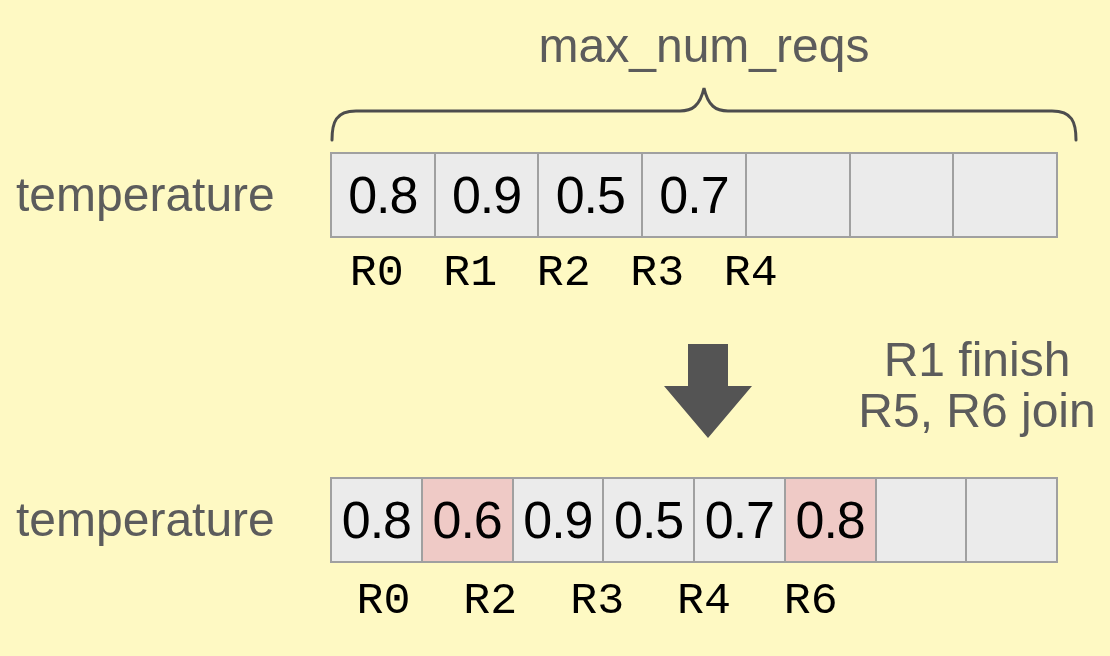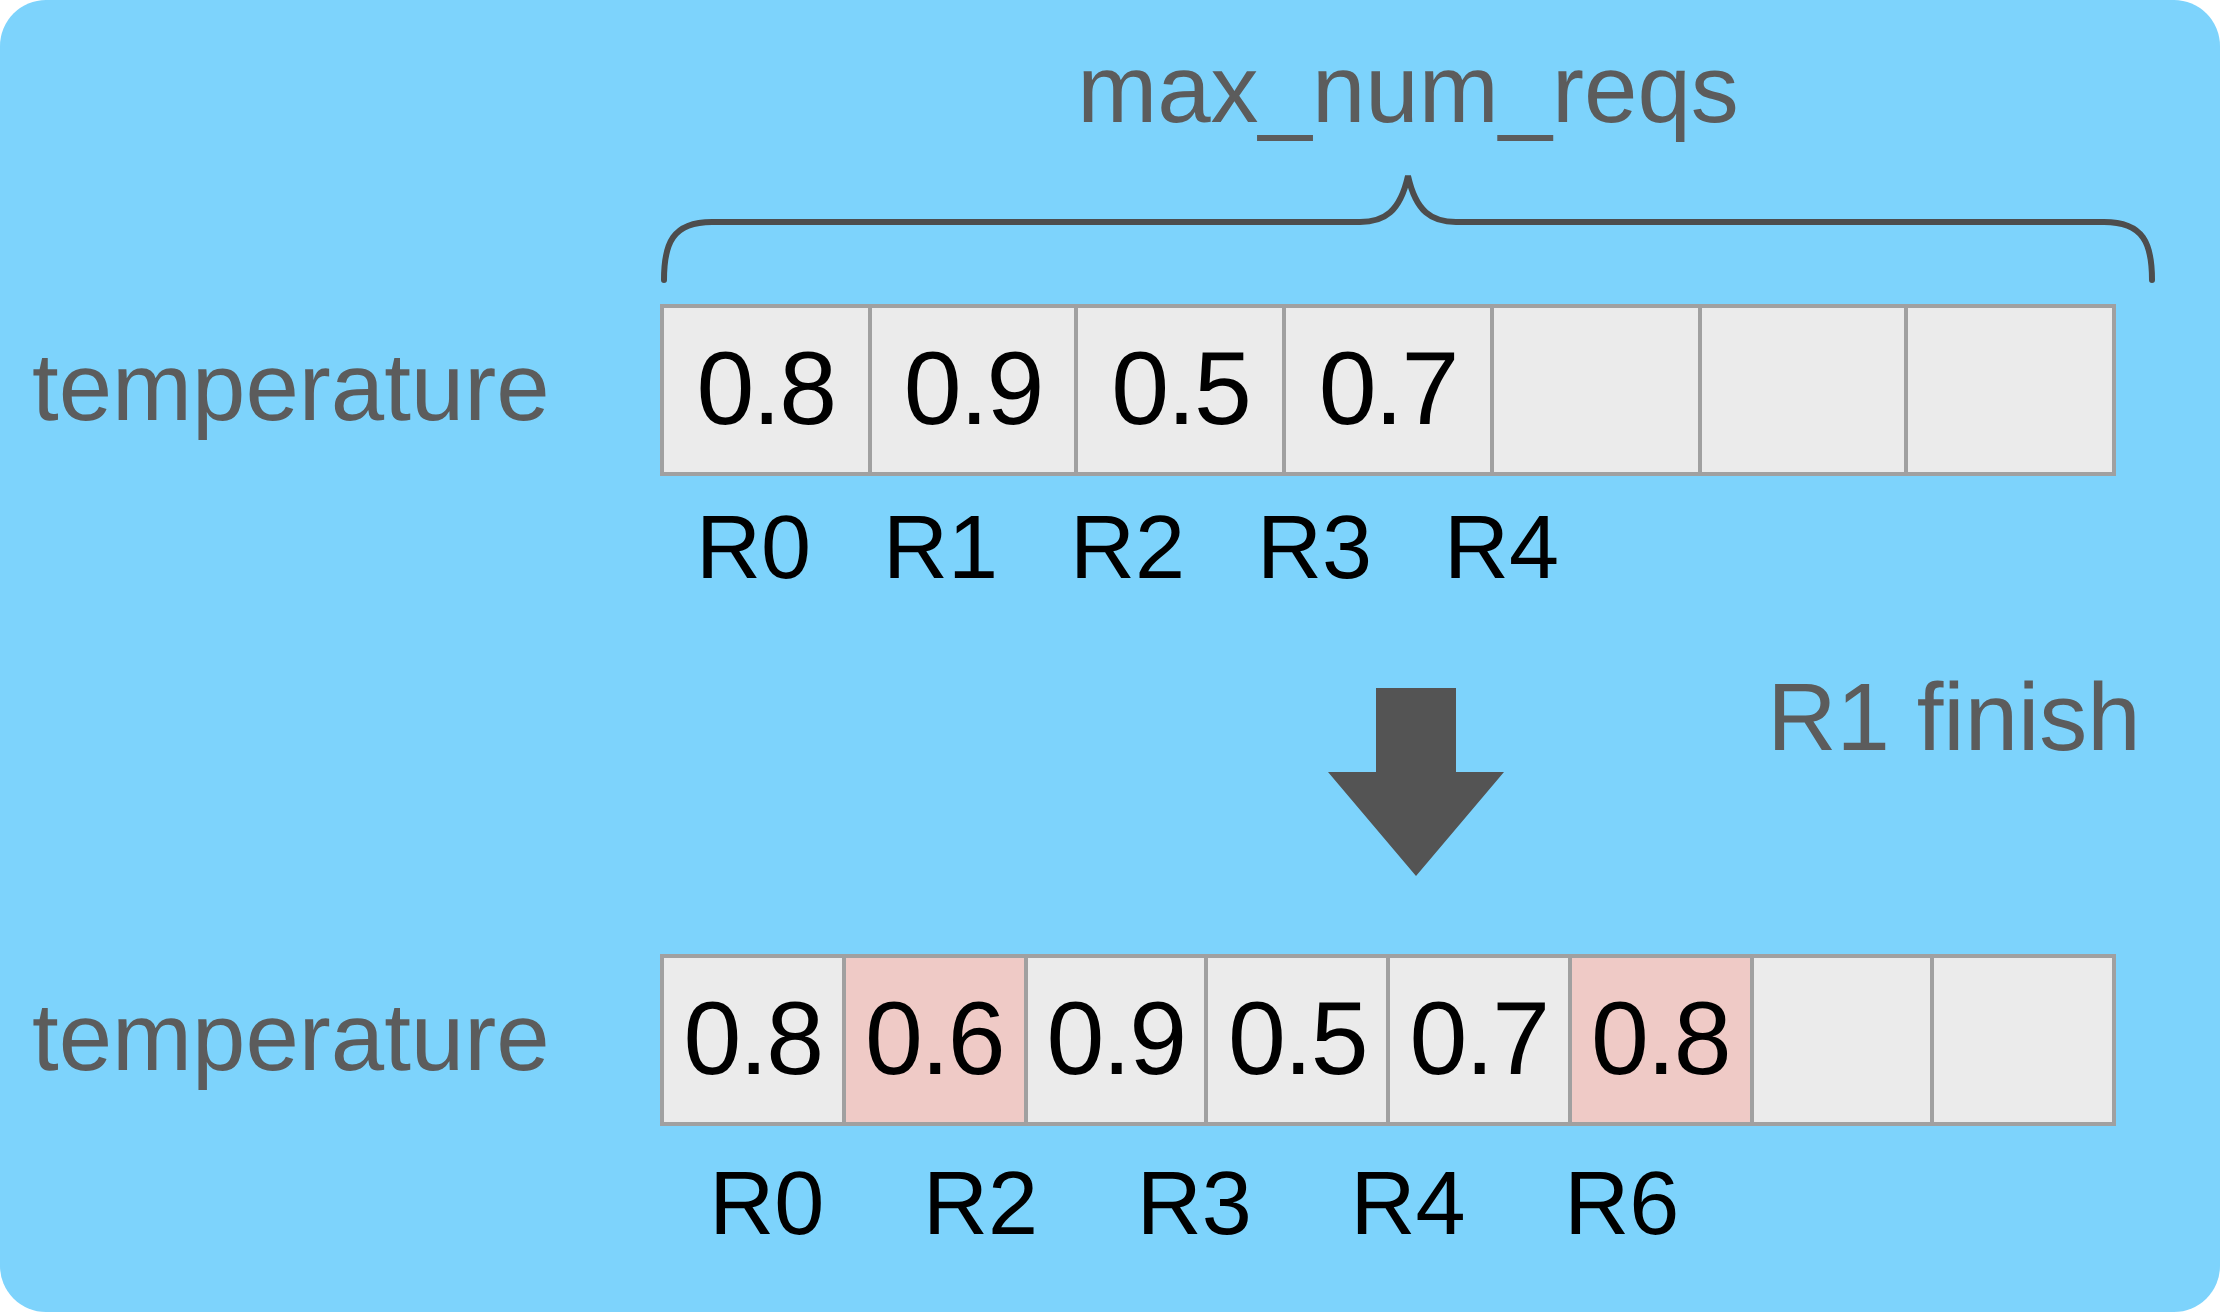--- a/index.html
+++ b/index.html
@@ -1,23 +1,22 @@
 <!DOCTYPE html>
 <html style="--cell-bg: #ebebeb; --cell-highlight-bg: #efcac6; --cell-border: #a0a0a0; --cell-text: #000000; --muted-text: #5c5c5c; --stroke: #4d4d4d; --arrow: #545454;"><head>
 <meta charset="utf-8">
 <style>
   html, body { margin: 0; padding: 0; background: #ffffff; }
   .canvas {
     position: relative;
     width: 1110px;
     height: 656px;
-    background: #7dd3fc;
+    background: #fef9c3;
     font-family: "Liberation Sans", sans-serif;
     overflow: hidden;
-    border-radius: 23px;
   }
   .brace-title {
     position: absolute;
     left: 330px;
     top: 22px;
     width: 748px;
     text-align: center;
     font-size: 48px;
     line-height: 48px;
     color: var(--muted-text);
@@ -69,20 +68,21 @@
   .cell:last-child { border-right: none; }
   .cell.pink { background: var(--cell-highlight-bg); text-align: center; }
   .req-labels {
     position: absolute;
     left: 330px;
     width: 748px;
     display: flex;
     font-size: 45px;
     line-height: 45px;
     color: var(--cell-text);
+    font-family: Liberation Mono, monospace;
   }
   .req-labels.first  { top: 251px; }
   .req-labels.second { top: 579px; }
   .req-labels span {
     flex: 1 1 0;
     text-align: center;
     white-space: nowrap;
   }
   .arrow-svg {
     position: absolute;
@@ -133,20 +133,21 @@
     <span></span>
     <span></span>
     <span></span>
   </div>
 
   <svg class="arrow-svg" viewBox="0 0 88 94" aria-hidden="true">
     <path d="M24,0 H64 V42 H88 L44,94 L0,42 H24 Z" fill="#545454"></path>
   </svg>
   <div class="transition-text">
     <div>R1 finish</div>
+    <div>R5, R6 join</div>
   </div>
 
   <div class="row-label second">temperature</div>
   <div class="cells-row second">
     <div class="cell">0.8</div>
     <div class="cell pink">0.6</div>
     <div class="cell">0.9</div>
     <div class="cell">0.5</div>
     <div class="cell">0.7</div>
     <div class="cell pink">0.8</div>

